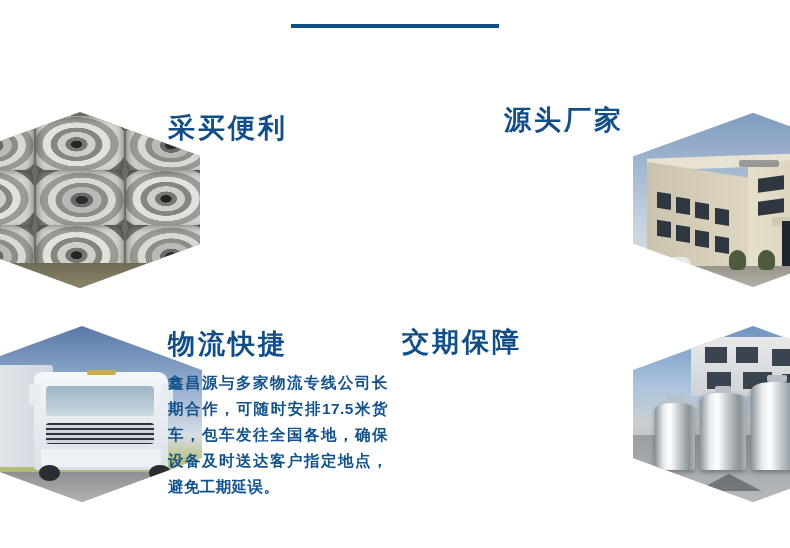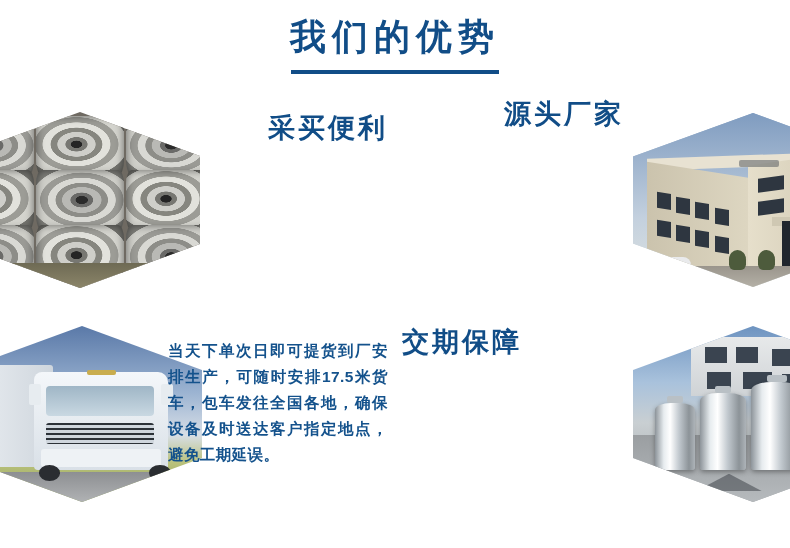--- a/index.html
+++ b/index.html
@@ -149,33 +149,32 @@
     margin:10px 0 0 0;
     font-size:15.5px;
     font-weight:bold;
     letter-spacing:.4px;
     line-height:26px;
     color:#14528c;
     text-align:justify;
     text-justify:inter-character;
   }
   #card-1{left:168px;top:112px;width:220px;}
-  #card-1 h3{text-align:right;margin-left:28px;}
-  #card-2{left:402px;top:98px;width:222px;}
+  #card-1 h3{text-align:left;}
+  #card-2{left:402px;top:104px;width:222px;}
   #card-2 h3{text-align:right;}
   #card-3{left:168px;top:328px;width:220px;}
   #card-3 h3{text-align:left;}
   #card-4{left:402px;top:326px;width:222px;}
   #card-4 h3{text-align:left;}
 </style>
 </head>
 <body>
 
 <div class="page-title-wrap">
-  <div class="page-title">我们的优势</div>
   <div class="title-rule"></div>
 </div>
 
 <div class="hex" id="hex-coils">
   <div class="photo coils">
     <div class="row r1">
       <div class="coil"></div>
       <div class="coil b"></div>
       <div class="coil"></div>
     </div>
@@ -262,18 +261,19 @@
 
 <div class="card" id="card-1">
   <h3>采买便利</h3>
 </div>
 
 <div class="card" id="card-2">
   <h3>源头厂家</h3>
 </div>
 
 <div class="card" id="card-3">
-  <p>当天下单次日即可提货到厂安排生产，可随时安排17.5米货车，包车发往全国各地，确保设备及时送达客户指定地点，避免工期延误。</p>
+  <h3>物流快捷</h3>
+  <p>鑫昌源与多家物流专线公司长期合作，可随时安排17.5米货车，包车发往全国各地，确保设备及时送达客户指定地点，避免工期延误。</p>
 </div>
 
 <div class="card" id="card-4">
   <h3>交期保障</h3>
 </div>
 
 </body></html>

